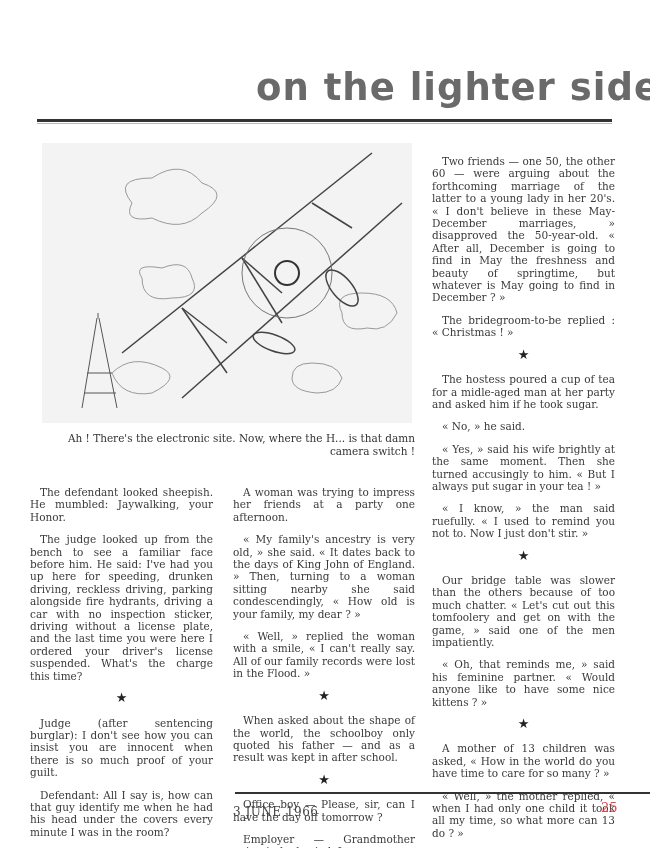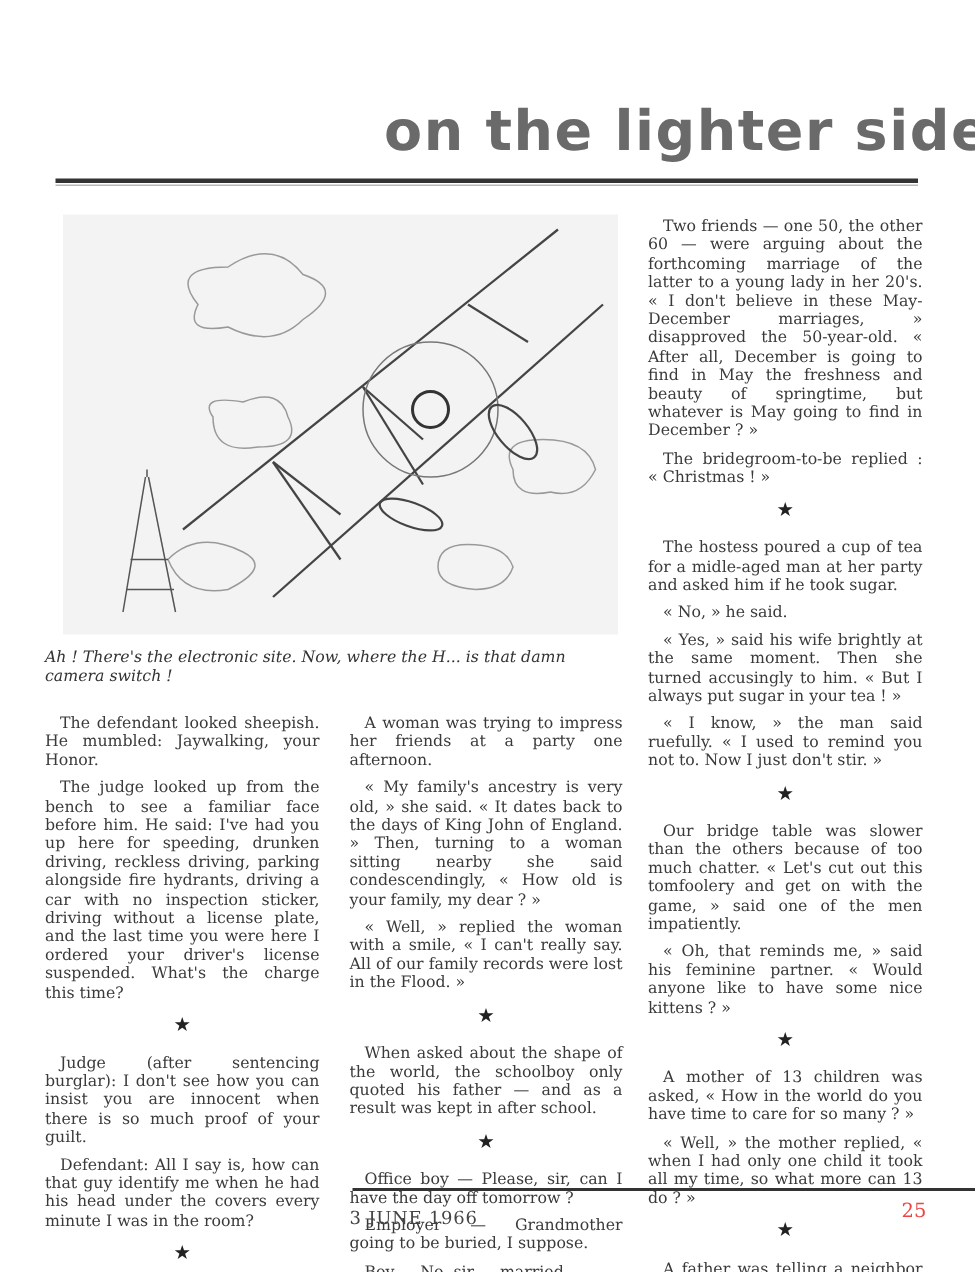--- a/index.html
+++ b/index.html
@@ -3,24 +3,24 @@
 <meta charset="utf-8">
 <style>
   html, body { margin: 0; padding: 0; background: #ffffff; }
   body { width: 650px; height: 848px; position: relative; overflow: hidden;
          font-family: "DejaVu Serif", serif; color: #3a3a3a; }
   .title { position: absolute; left: 256px; top: 66px; font-family: "DejaVu Sans", sans-serif;
            font-weight: bold; font-size: 37px; color: #6a6a6a; letter-spacing: 1px; white-space: nowrap; }
   .top-rule { position: absolute; left: 37px; top: 119px; width: 575px; height: 3px; background: #333; }
   .top-rule2 { position: absolute; left: 37px; top: 123px; width: 575px; height: 1px; background: #b8b8b8; }
   .illustration { position: absolute; left: 42px; top: 143px; width: 370px; height: 280px; background: #f3f3f3; }
-  .caption { position: absolute; left: 30px; top: 432px; width: 385px; text-align: left;
-             font-style: italic; font-size: 10.5px; line-height: 13px; color: #333; }
+  .caption { position: absolute; left: 30px; top: 432px; width: 385px; text-align: right;
+             font-size: 10.5px; line-height: 13px; color: #333; }
   .col { position: absolute; font-size: 10.5px; line-height: 12.4px; text-align: justify; }
-  .col p { margin: 0 0 6px 0; text-indent: 10px; }
+  .col p { margin: 10px 0 6px 0; text-indent: 10px; }
   .col .star { text-align: center; text-indent: 0; font-size: 13px; margin: 10px 0 12px 0; color: #222; }
   .col1 { left: 30px; top: 476px; width: 183px; }
   .col2 { left: 233px; top: 476px; width: 182px; }
   .col3 { left: 432px; top: 145px; width: 183px; }
   .bottom-rule { position: absolute; left: 235px; top: 792px; width: 415px; height: 2px; background: #333; }
   .footer-date { position: absolute; left: 233px; top: 805px; font-size: 12px; color: #444; letter-spacing: 0.5px; }
   .footer-page { position: absolute; left: 601px; top: 800px; font-size: 13px; color: #ef4444; }
 </style>
 </head>
 <body>

